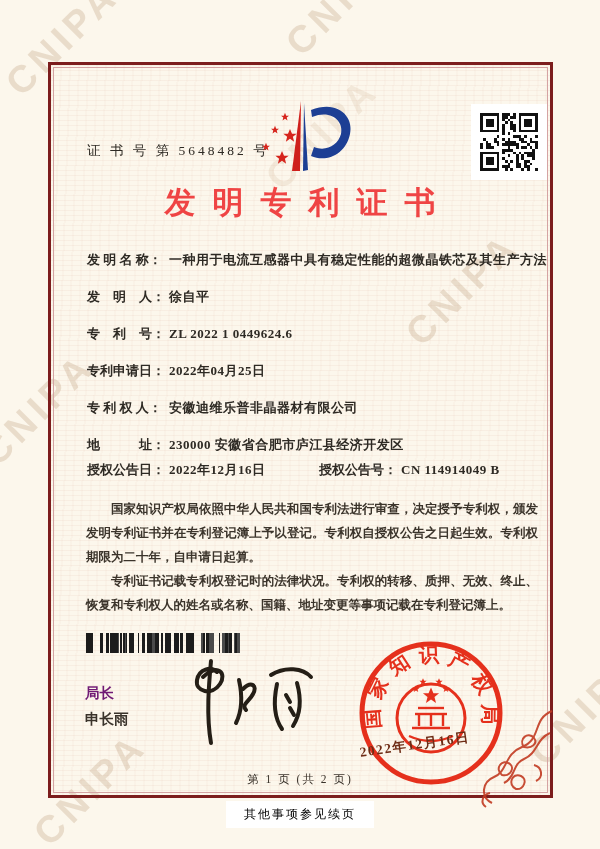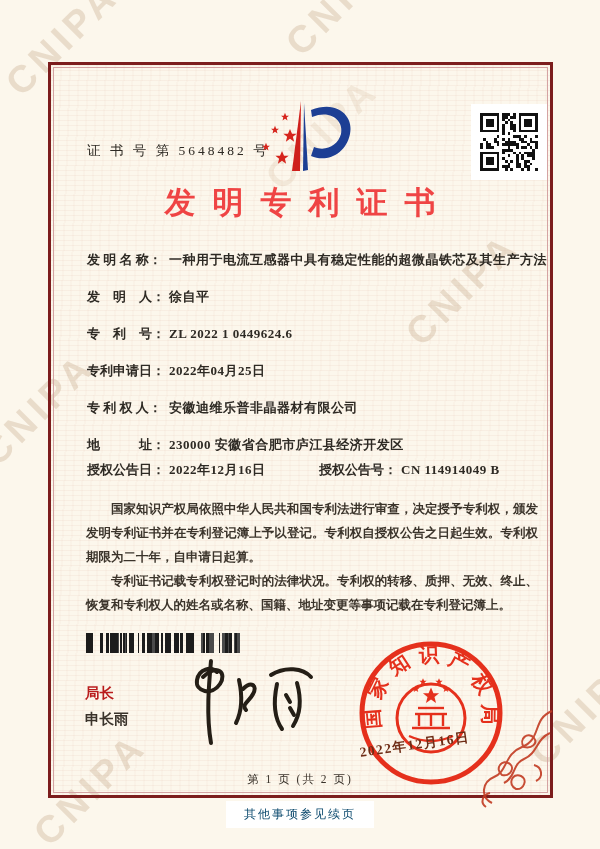--- a/index.html
+++ b/index.html
@@ -51,32 +51,32 @@
   .fvalue{color:#2e2a24;letter-spacing:.5px;}
   .pair2{position:absolute;left:232px;top:0;}
   
   .body-text{
     position:absolute;left:33px;top:430px;width:452px;
     font-size:12.5px;line-height:24px;color:#3b342b;text-align:justify;font-weight:bold;
   }
   .body-text p{margin:0;text-indent:2em;}
   .barcode{position:absolute;left:31px;top:566px;}
   .sig-title{position:absolute;left:32px;top:617px;font-family:"Liberation Sans","DejaVu Sans",sans-serif;
-             font-weight:bold;font-size:14.5px;color:#b91c1c;}
+             font-weight:bold;font-size:14.5px;color:#701a75;}
   .sig-name{position:absolute;left:32px;top:643px;font-family:"Liberation Sans","DejaVu Sans",sans-serif;
             font-weight:bold;font-size:14.5px;color:#3a332b;text-align:right;}
   .signature{position:absolute;left:120px;top:586px;}
   .seal{position:absolute;left:303px;top:571px;}
   .page-num{position:absolute;left:0;top:705px;width:100%;text-align:center;
             font-size:11.5px;letter-spacing:2px;color:#3a332b;}
   
   .footer-tab{
     position:absolute;left:226px;top:801px;width:148px;height:27px;background:#ffffff;
     display:flex;align-items:center;justify-content:center;z-index:4;
-    font-size:12px;letter-spacing:2px;color:#0c4a6e;
+    font-size:12px;letter-spacing:2px;color:#000000;
   }
 </style>
 </head>
 <body>
 
 <div class="page">
 
   <div class="texture"></div>
 
   <div class="wm" style="left:-8px;top:18px;">CNIPA</div>

